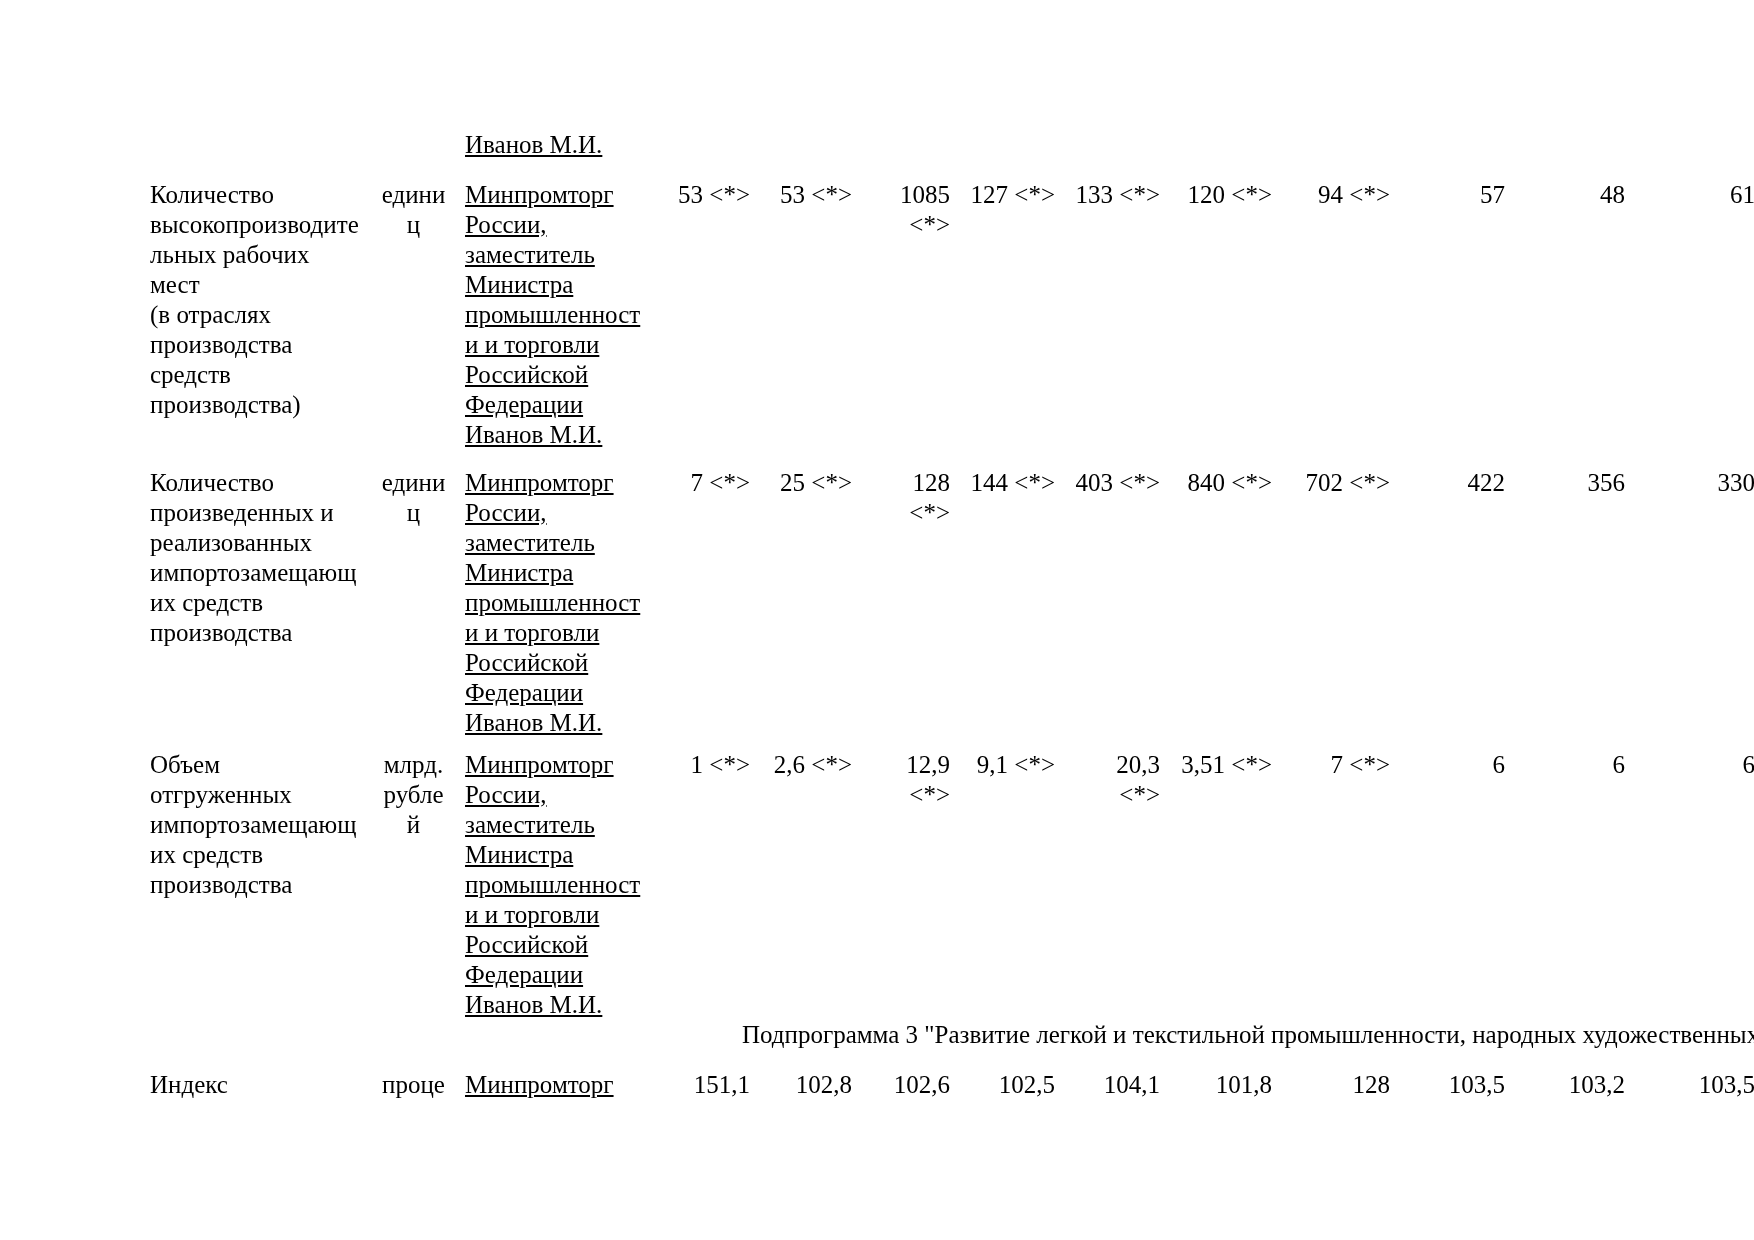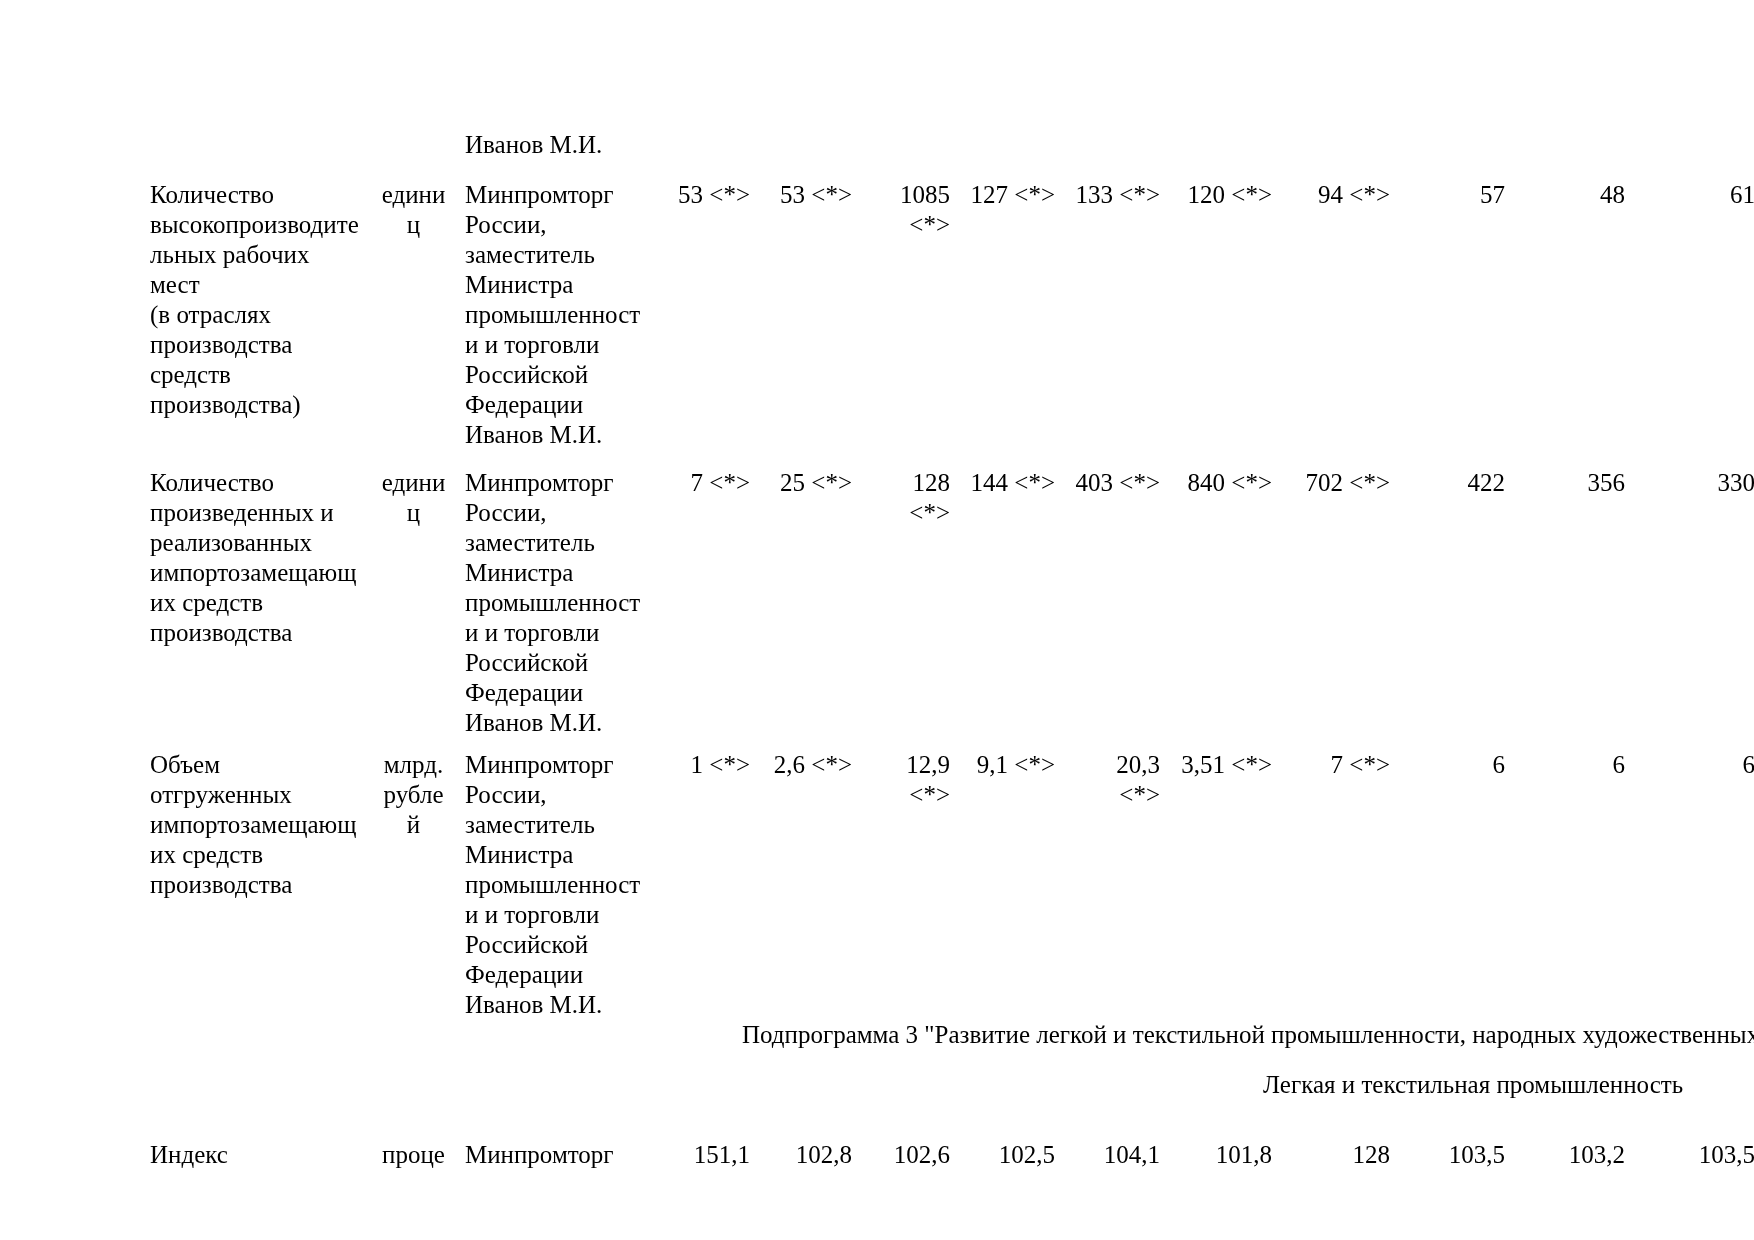--- a/index.html
+++ b/index.html
@@ -15,21 +15,21 @@
     position:absolute;left:150px;top:130px;
     width:1605px;
     table-layout:fixed;
     border-collapse:collapse;
     font-size:25px;
     line-height:30px;
   }
   td{vertical-align:top;padding:0;overflow:visible;}
   td.name{text-align:left;white-space:pre-line;}
   td.unit{text-align:center;white-space:pre-line;font-family:Liberation Serif, serif;}
-  td.resp{text-align:left;padding-left:3px;white-space:pre-line;}
+  td.resp{text-align:left;padding-left:3px;white-space:pre-line;text-decoration:underline;}
   td.val{text-align:right;white-space:pre-line;}
   td.section{padding-left:592px;white-space:nowrap;text-align:left;}
   td.subsection{padding-left:1113px;white-space:nowrap;text-align:left;}
 </style>
 </head>
 <body>
 
 <div class="page">
   <table class="doc">
     <colgroup>
@@ -151,23 +151,20 @@
 &lt;*&gt;</td>
           <td class="val">3,51 &lt;*&gt;</td>
           <td class="val">7 &lt;*&gt;</td>
           <td class="val">6</td>
           <td class="val">6</td>
           <td class="val">6</td>
         </tr>
         <tr style="height: 50px;">
           <td class="section" colspan="13">Подпрограмма 3 "Развитие легкой и текстильной промышленности, народных художественных</td>
         </tr>
-        <tr style="height: 70px;">
-          <td class="subsection" colspan="13">Легкая и текстильная промышленность</td>
-        </tr>
         <tr style="height: 100px;">
           <td class="name">Индекс</td>
           <td class="unit">проце</td>
           <td class="resp">Минпромторг</td>
           <td class="val">151,1</td>
           <td class="val">102,8</td>
           <td class="val">102,6</td>
           <td class="val">102,5</td>
           <td class="val">104,1</td>
           <td class="val">101,8</td>

